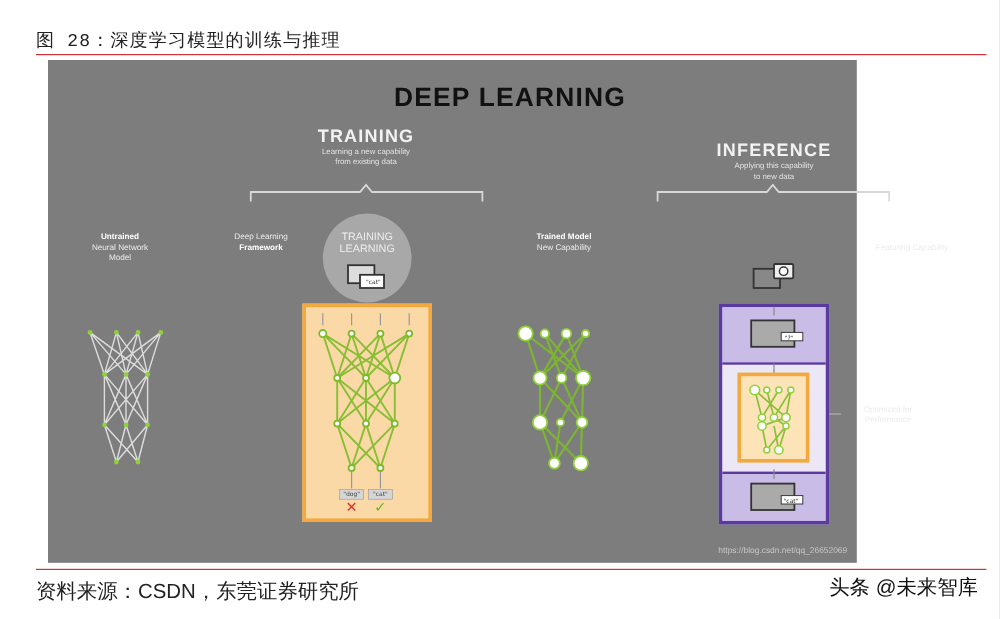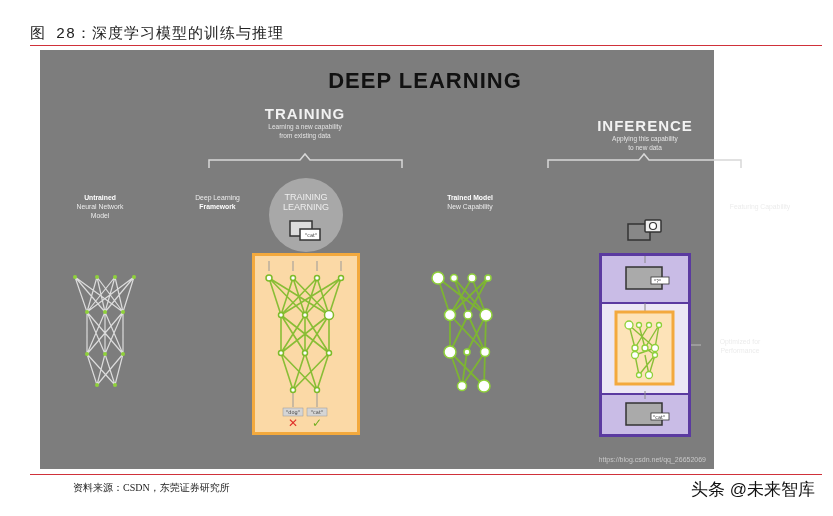--- a/index.html
+++ b/index.html
@@ -12,21 +12,21 @@
   .sect .h{font-size:15px;font-weight:bold;letter-spacing:1px;}
   .sect .s{font-size:6.5px;line-height:9px;color:#e4e4e4;}
   .lbl{position:absolute;text-align:center;font-size:6.8px;line-height:9px;color:#ececec;font-family:"Liberation Sans",sans-serif;}
   .lbl b{font-weight:bold;color:#fff;}
   .circle{position:absolute;border-radius:50%;text-align:center;font-family:"Liberation Sans",sans-serif;}
   .circle .t{font-size:9px;line-height:10px;padding-top:14px;}
   .orange{position:absolute;background:#fbd9a6;border:3px solid #f3a93d;box-sizing:border-box;}
   .purple{position:absolute;border:3px solid #5b3aa0;box-sizing:border-box;background:#c9bce6;}
   .pcell{position:absolute;left:0;width:100%;box-sizing:border-box;border-bottom:2px solid #5b3aa0;}
   .watermark{position:absolute;right:8px;bottom:6px;font-size:7px;color:#c8c8c8;font-family:"Liberation Sans",sans-serif;}
-  .source{position:absolute;left:30px;top:481px;font-size:10px;color:#222;font-family:Liberation Serif, serif;margin-left:43px;}
+  .source{position:absolute;left:30px;top:481px;font-size:17px;color:#222;font-family:Liberation Sans, sans-serif;}
   .brand{position:absolute;right:18px;top:478px;font-size:17px;color:#111;font-family:Liberation Sans, sans-serif;}
   svg{position:absolute;overflow:visible;}
 </style>
 </head>
 <body>
 
 <div class="caption">图 28：深度学习模型的训练与推理</div>
 <div class="rule" style="top:45px"></div>
 
 <div class="panel">

